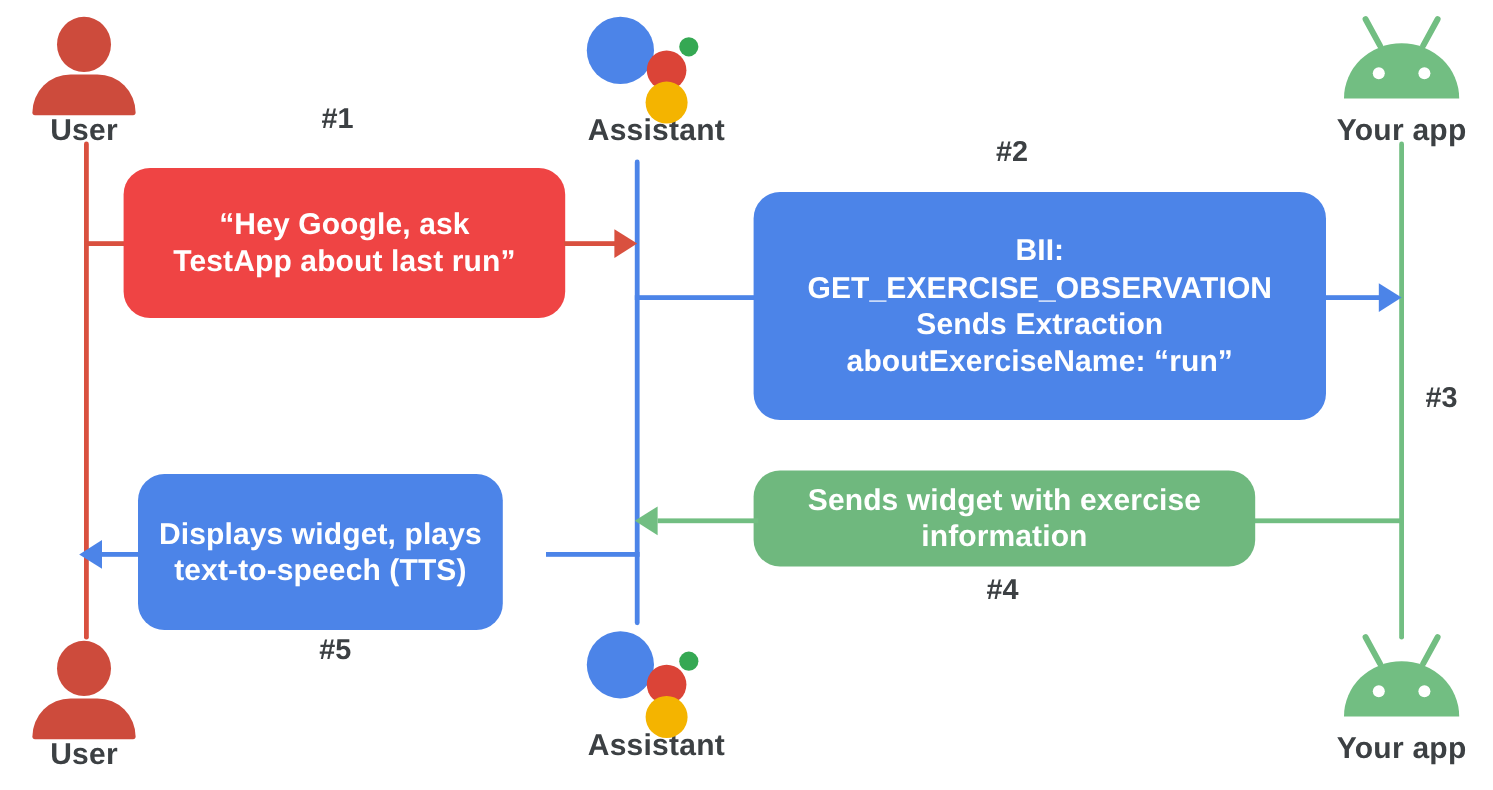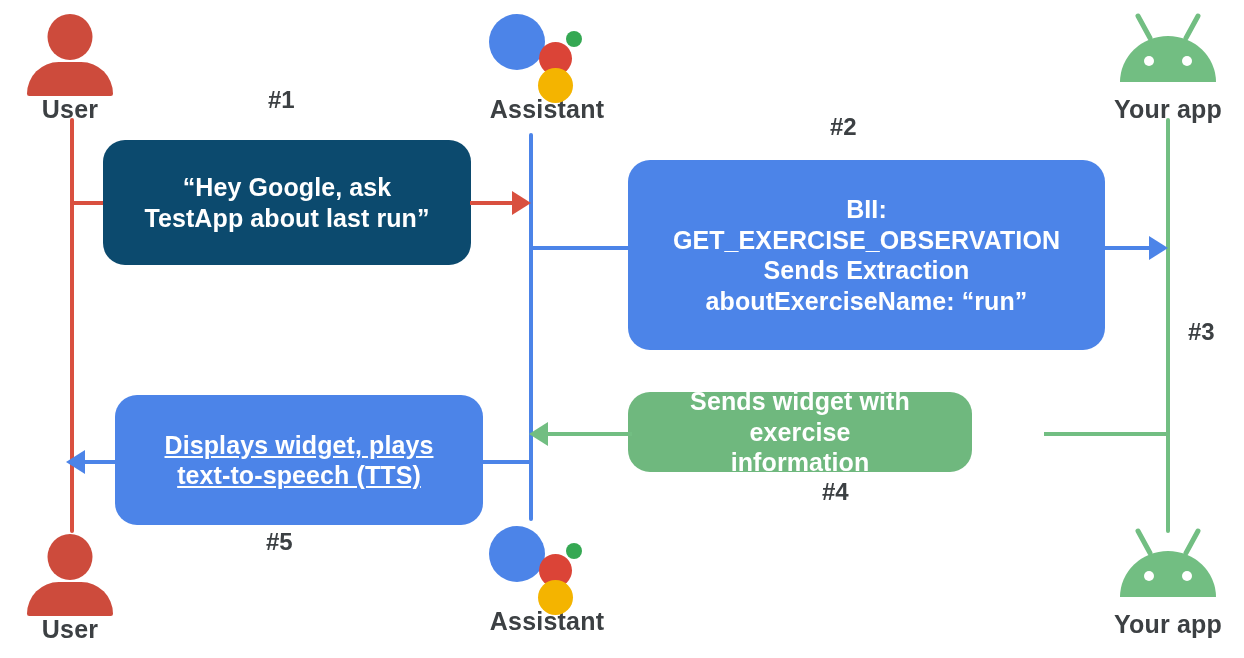--- a/index.html
+++ b/index.html
@@ -128,21 +128,21 @@
     color: #ffffff;
     font-weight: bold;
     display: flex;
     align-items: center;
     justify-content: center;
     text-align: center;
     line-height: 1.22;
     padding: 6px 12px;
     letter-spacing: 0.1px;
   }
-  .msg.red   { background: #0c4a6e; text-align: center; }
+  .msg.red   { background: #ef4444; text-align: center; }
   .msg.blue  { background: #4C84E8; }
   .msg.green { background: #6FB87E; }
   .msg-text { width: 100%; white-space: pre-line; }
 
   
   .hline {
     position: absolute;
     height: 4px;
   }
   .hline.red   { background: #D9503F; }
@@ -232,30 +232,30 @@
 GET_EXERCISE_OBSERVATION
 Sends Extraction
 aboutExerciseName: “run”</span>
   </div>
 
   <div class="hline blue" style="left:1100px; top:246px; width:62px;"></div>
   <div class="arrowhead right blue" style="left:1149px; top:236px;"></div>
   <div class="step" style="left:1188px; top:318px;">#3</div>
 
   <div class="hline green" style="left:1044px; top:432px; width:124px;"></div>
-  <div class="msg green" style="left:628px; top:392px; width:344px; height:80px; font-size:25px;">
+  <div class="msg green" style="left:628px; top:392px; width:418px; height:80px; font-size:25px;">
     <span class="msg-text">Sends widget with exercise
 information</span>
   </div>
   <div class="hline green" style="left:548px; top:432px; width:84px;"></div>
   <div class="arrowhead left green" style="left:529px; top:422px;"></div>
   <div class="step" style="left:822px; top:478px;">#4</div>
 
   <div class="hline blue" style="left:455px; top:460px; width:78px;"></div>
-  <div class="msg blue" style="left:115px; top:395px; width:368px; height:130px; font-size:25px;text-decoration:underline;">
+  <div class="msg blue" style="left:115px; top:395px; width:304px; height:130px; font-size:25px;">
     <span class="msg-text">Displays widget, plays
 text-to-speech (TTS)</span>
   </div>
   <div class="hline blue" style="left:70px; top:460px; width:50px;"></div>
   <div class="arrowhead left blue" style="left:66px; top:450px;"></div>
   <div class="step" style="left:266px; top:528px;">#5</div>
 
   <div class="actor" style="left:-15px; top:528px;">
     <div class="actor-icon">
       <div class="user-head"></div>

